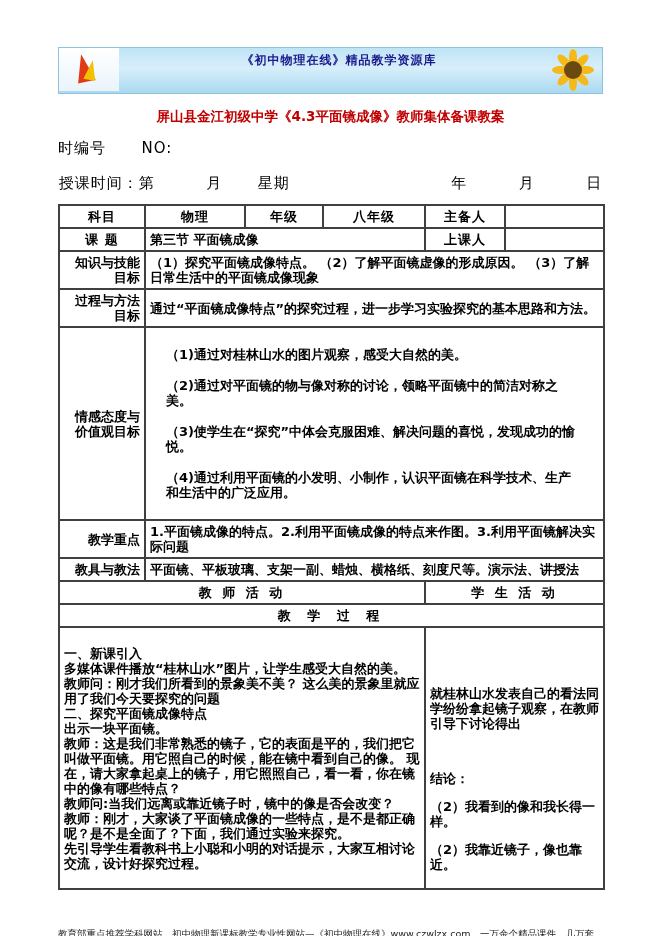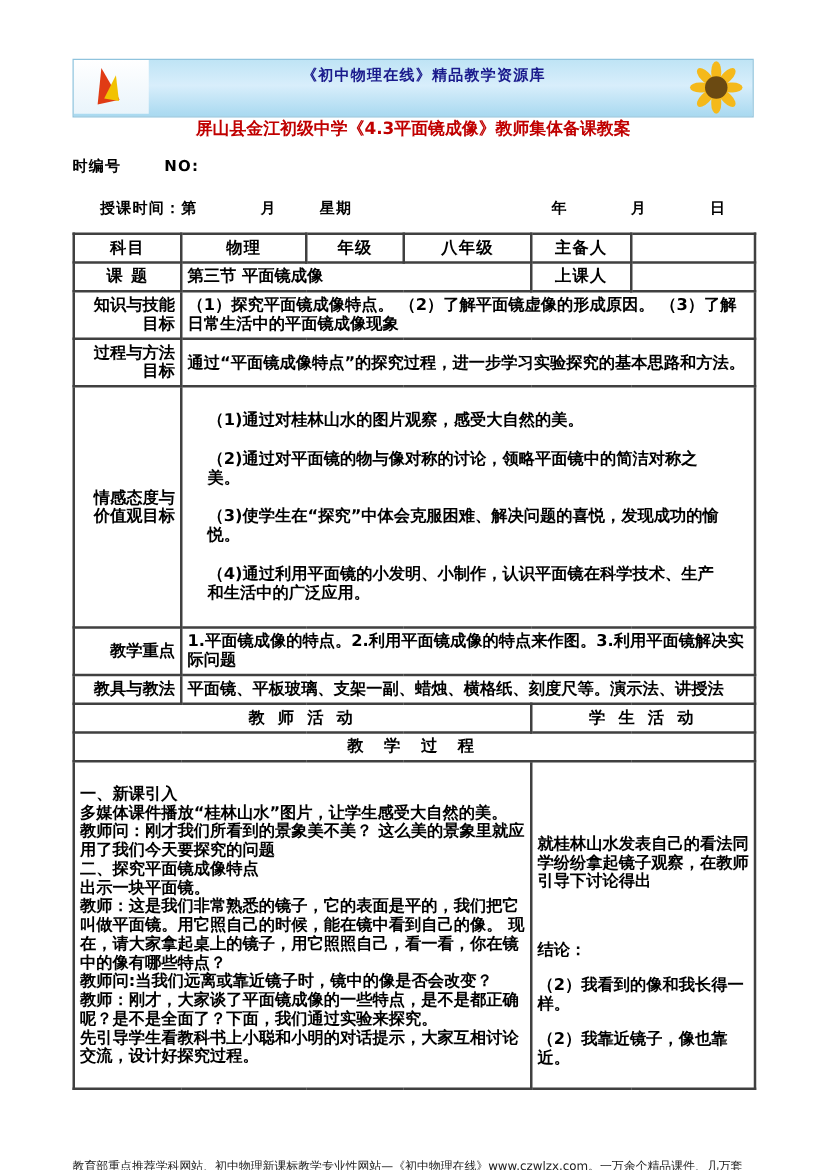--- a/index.html
+++ b/index.html
@@ -95,32 +95,32 @@
     position: absolute;
     left: 17px; top: 0px;
     width: 8px; height: 16px;
     background: #f5b91a;
     border-radius: 50% 50% 40% 40%;
     transform-origin: 4px 21px;
   }
 
   
   .doc-title {
-    margin-top: 0;
+    margin-top: 14px;
     text-align: center;
     font-size: 13.5px;
     font-weight: bold;
     color: #c00000;
     letter-spacing: 0px;
   }
 
   .meta-line {
     margin-top: 13px;
-    font-size: 12px;
-    font-weight: bold;
+    font-size: 15px;
+    font-weight: normal;
     letter-spacing: 1px;
   }
   .meta-line .gap-sm { display:inline-block; width: 24px; }
   .meta-line .gap-md { display:inline-block; width: 40px; }
   .meta-line .gap-lg { display:inline-block; width: 72px; }
   .meta-line2 { margin-top: 16px; text-align: center; }
 
   
   table.main {
     margin-top: 11px;

